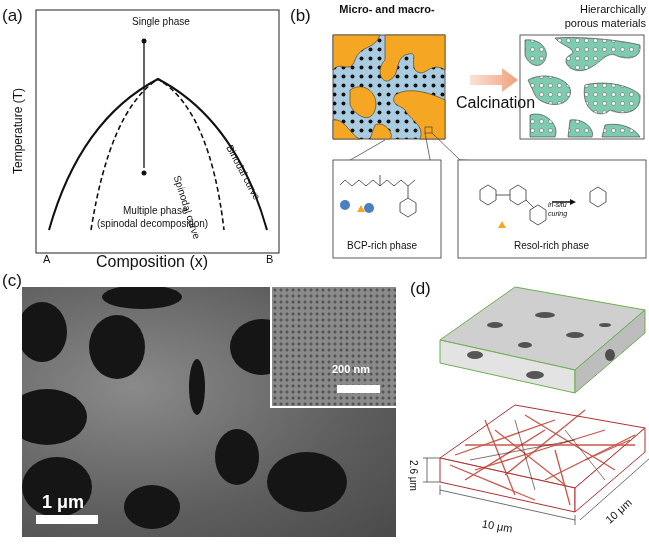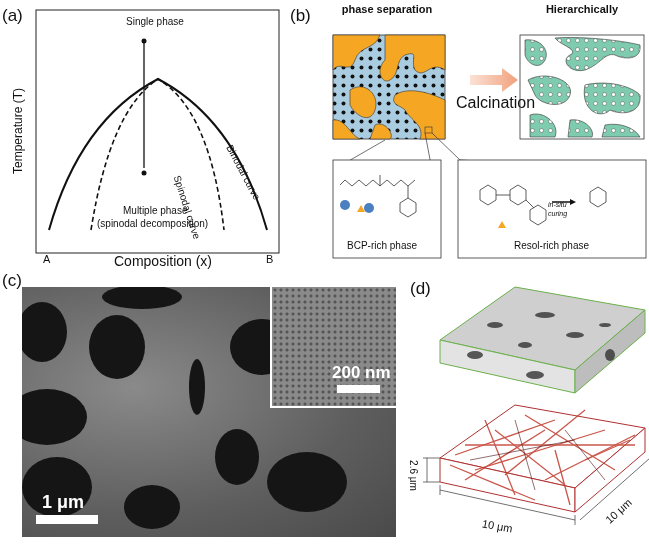--- a/index.html
+++ b/index.html
@@ -14,36 +14,37 @@
 <svg class="abs" style="left:0;top:0" width="330" height="270" viewBox="0 0 330 270">
   <rect x="36" y="10" width="243" height="243" fill="none" stroke="#222" stroke-width="1"></rect>
 
   <path d="M49 230 Q 80 120 158 79 Q 236 120 267 230" fill="none" stroke="#111" stroke-width="2"></path>
 
   <path d="M91 230 Q 110 110 158 79 Q 210 110 224 230" fill="none" stroke="#111" stroke-width="1.6" stroke-dasharray="5,3"></path>
   <line x1="144" y1="42" x2="144" y2="168" stroke="#111" stroke-width="1.3"></line>
   <circle cx="144" cy="41" r="2.5" fill="#111"></circle>
   <circle cx="144" cy="173" r="2.5" fill="#111"></circle>
 </svg>
-<div class="abs" style="left:126px;top:16px;font-size:10px;">Single phase</div>
+<div class="abs" style="left:132px;top:16px;font-size:10px;">Single phase</div>
 <div class="abs" style="left:123px;top:205px;font-size:10px;text-align:right;">Multiple phase</div>
 <div class="abs" style="left:97px;top:218px;font-size:10px;">(spinodal decomposition)</div>
 <div class="abs" style="left:-32px;top:124px;font-size:12px;transform:rotate(-90deg);width:100px;text-align:center;">Temperature (T)</div>
-<div class="abs" style="left:114px;top:253px;font-size:14px;">Composition (x)</div>
+<div class="abs" style="left:96px;top:253px;font-size:16px;">Composition (x)</div>
 <div class="abs" style="left:43px;top:253px;font-size:11px;">A</div>
 <div class="abs" style="left:266px;top:253px;font-size:11px;">B</div>
 <div class="abs" style="left:182px;top:174px;font-size:10px;transform:rotate(72deg);transform-origin:0 0;white-space:nowrap;">Spinodal curve</div>
 <div class="abs" style="left:234px;top:143px;font-size:10px;transform:rotate(62deg);transform-origin:0 0;white-space:nowrap;">Binodal curve</div>
 
 <div class="abs panel-label" style="left:290px;top:6px;">(b)</div>
 <div class="abs" style="left:332px;top:2px;font-size:11px;font-weight:bold;line-height:14px;text-align:center;width:110px;">
-  <div>phase separation</div>
-</div>
-<div class="abs" style="left:518px;top:2px;font-size:11px;font-weight:bold;line-height:14px;text-align:center;width:128px;">
+  <div>Micro- and macro-</div>
+</div>
+<div class="abs" style="left:518px;top:2px;font-size:11px;font-weight:normal;line-height:14px;text-align:right;width:128px;">
   <div>Hierarchically</div>
+  <div>porous materials</div>
 </div>
 
 <svg class="abs" style="left:330px;top:0" width="319" height="270" viewBox="0 0 319 270">
   <defs>
     <pattern id="dots" width="9" height="9" patternUnits="userSpaceOnUse">
       <rect width="9" height="9" fill="#a9cce0"></rect>
       <circle cx="4.5" cy="4.5" r="2" fill="#111"></circle>
     </pattern>
     <pattern id="wdots" width="9" height="9" patternUnits="userSpaceOnUse">
       <rect width="9" height="9" fill="#7fcbb0"></rect>
@@ -133,21 +134,21 @@
       <ellipse cx="130" cy="220" rx="28" ry="22"></ellipse>
       <ellipse cx="215" cy="170" rx="22" ry="28"></ellipse>
       <ellipse cx="285" cy="195" rx="40" ry="30"></ellipse>
       <ellipse cx="120" cy="10" rx="40" ry="12"></ellipse>
     </g>
   </svg>
   <div class="abs" style="left:14px;top:228px;width:62px;height:9px;background:#fff;"></div>
   <div class="abs" style="left:20px;top:205px;color:#fff;font-weight:bold;font-size:18px;">1 μm</div>
   <div class="abs" style="left:248px;top:0;width:126px;height:119px;border-left:2px solid #fff;border-bottom:2px solid #fff;background:radial-gradient(circle,#555 1px,#8a8a8a 2px);background-size:6px 6px;">
     <div class="abs" style="left:65px;top:98px;width:43px;height:8px;background:#fff;"></div>
-    <div class="abs" style="left:60px;top:76px;color:#fff;font-weight:bold;font-size:17px;">200 nm</div>
+    <div class="abs" style="left:60px;top:76px;color:#fff;font-weight:bold;font-size:11px;">200 nm</div>
   </div>
 </div>
 
 <div class="abs panel-label" style="left:410px;top:279px;">(d)</div>
 <svg class="abs" style="left:405px;top:270px" width="244" height="277" viewBox="0 0 244 277">
 
   <polygon points="35,70 110,17 240,40 170,100" fill="#cfcfcf" stroke="#6ab04c" stroke-width="1"></polygon>
   <polygon points="35,70 170,100 170,123 35,93" fill="#e3e3e3" stroke="#6ab04c" stroke-width="1"></polygon>
   <polygon points="170,100 240,40 240,63 170,123" fill="#bdbdbd" stroke="#6ab04c" stroke-width="1"></polygon>
   <g fill="#333" opacity="0.8">

